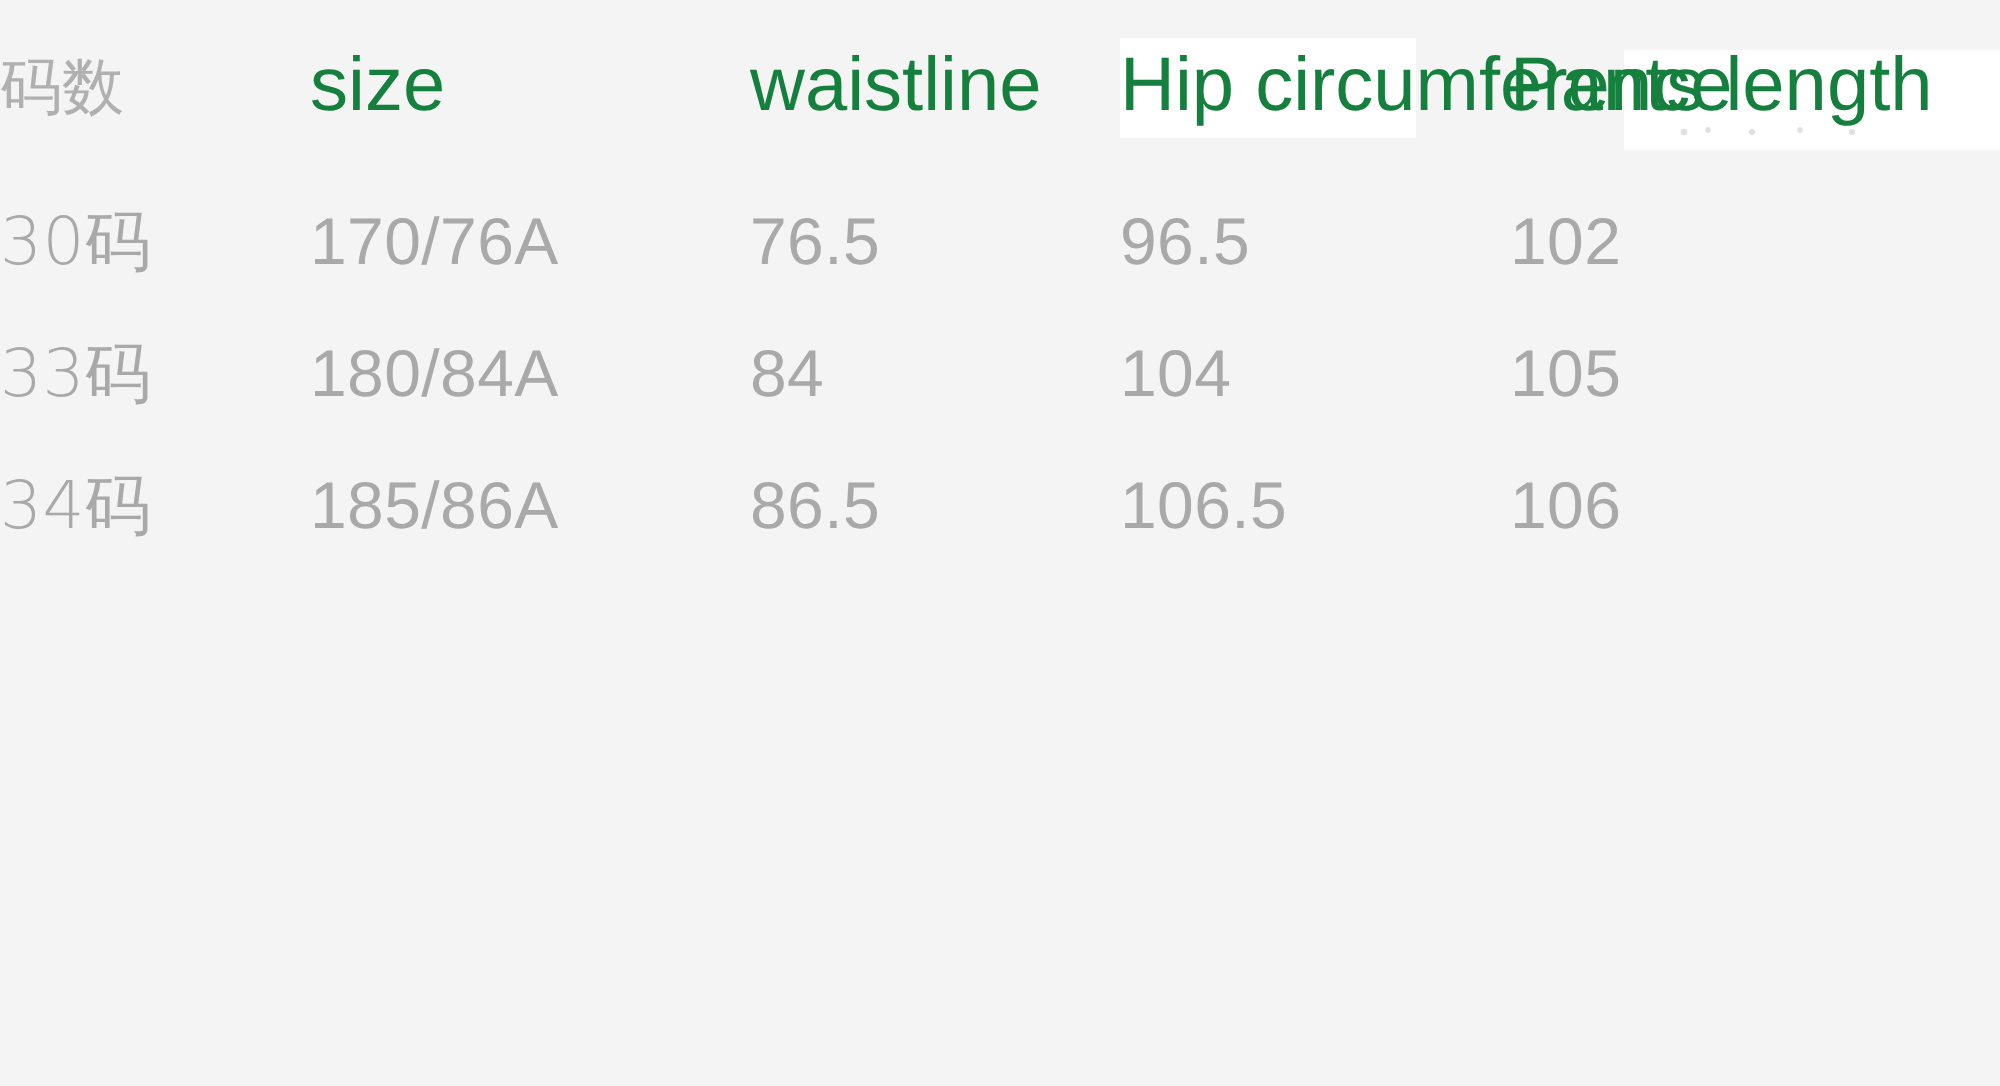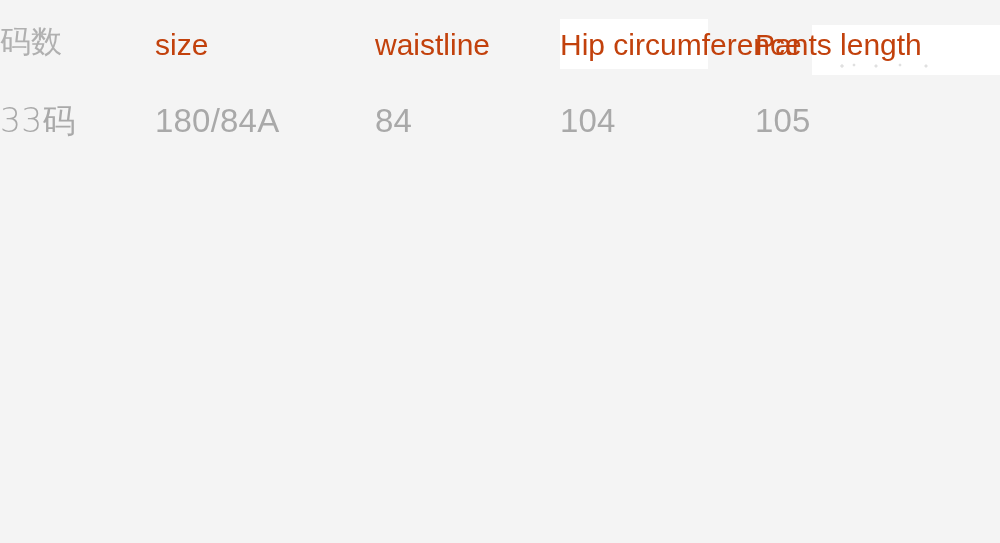--- a/index.html
+++ b/index.html
@@ -68,31 +68,31 @@
   tr.header-row {
     height: 88px;
   }
   tr.header-row th {
     font-weight: 400;
     white-space: nowrap;
   }
 
   .hdr {
     display: inline-block;
-    font-size: 30px;
+    font-size: 38px;
     line-height: 1.1;
-    color: #c2410c;
+    color: #15803d;
   }
   
   .hdr.hdr-muted {
     color: #b0b0b0;
     font-size: 31px;
   }
   .hdr.hdr-cjk {
-    font-family: Liberation Mono, monospace;
+    font-family: Liberation Sans, sans-serif;
   }
 
   
   .ghost-remnant {
     position: absolute;
     left: 838px;
     top: 62px;
     width: 120px;
     height: 10px;
     z-index: 2;
@@ -156,24 +156,38 @@
           <span class="hdr">Hip circumference</span>
         </th>
         <th>
           <span class="hdr">Pants length</span>
         </th>
       </tr>
     </thead>
 
     <tbody>
       <tr class="data-row">
+        <td class="pad-left cell-code">30码</td>
+        <td class="pad-c1">170/76A</td>
+        <td>76.5</td>
+        <td>96.5</td>
+        <td>102</td>
+      </tr>
+      <tr class="data-row">
         <td class="pad-left cell-code">33码</td>
         <td class="pad-c1">180/84A</td>
         <td>84</td>
         <td>104</td>
         <td>105</td>
+      </tr>
+      <tr class="data-row">
+        <td class="pad-left cell-code">34码</td>
+        <td class="pad-c1">185/86A</td>
+        <td>86.5</td>
+        <td>106.5</td>
+        <td>106</td>
       </tr>
     </tbody>
   </table>
 
   <div class="ghost-remnant"></div>
 
 </div>
 
 </body></html>

